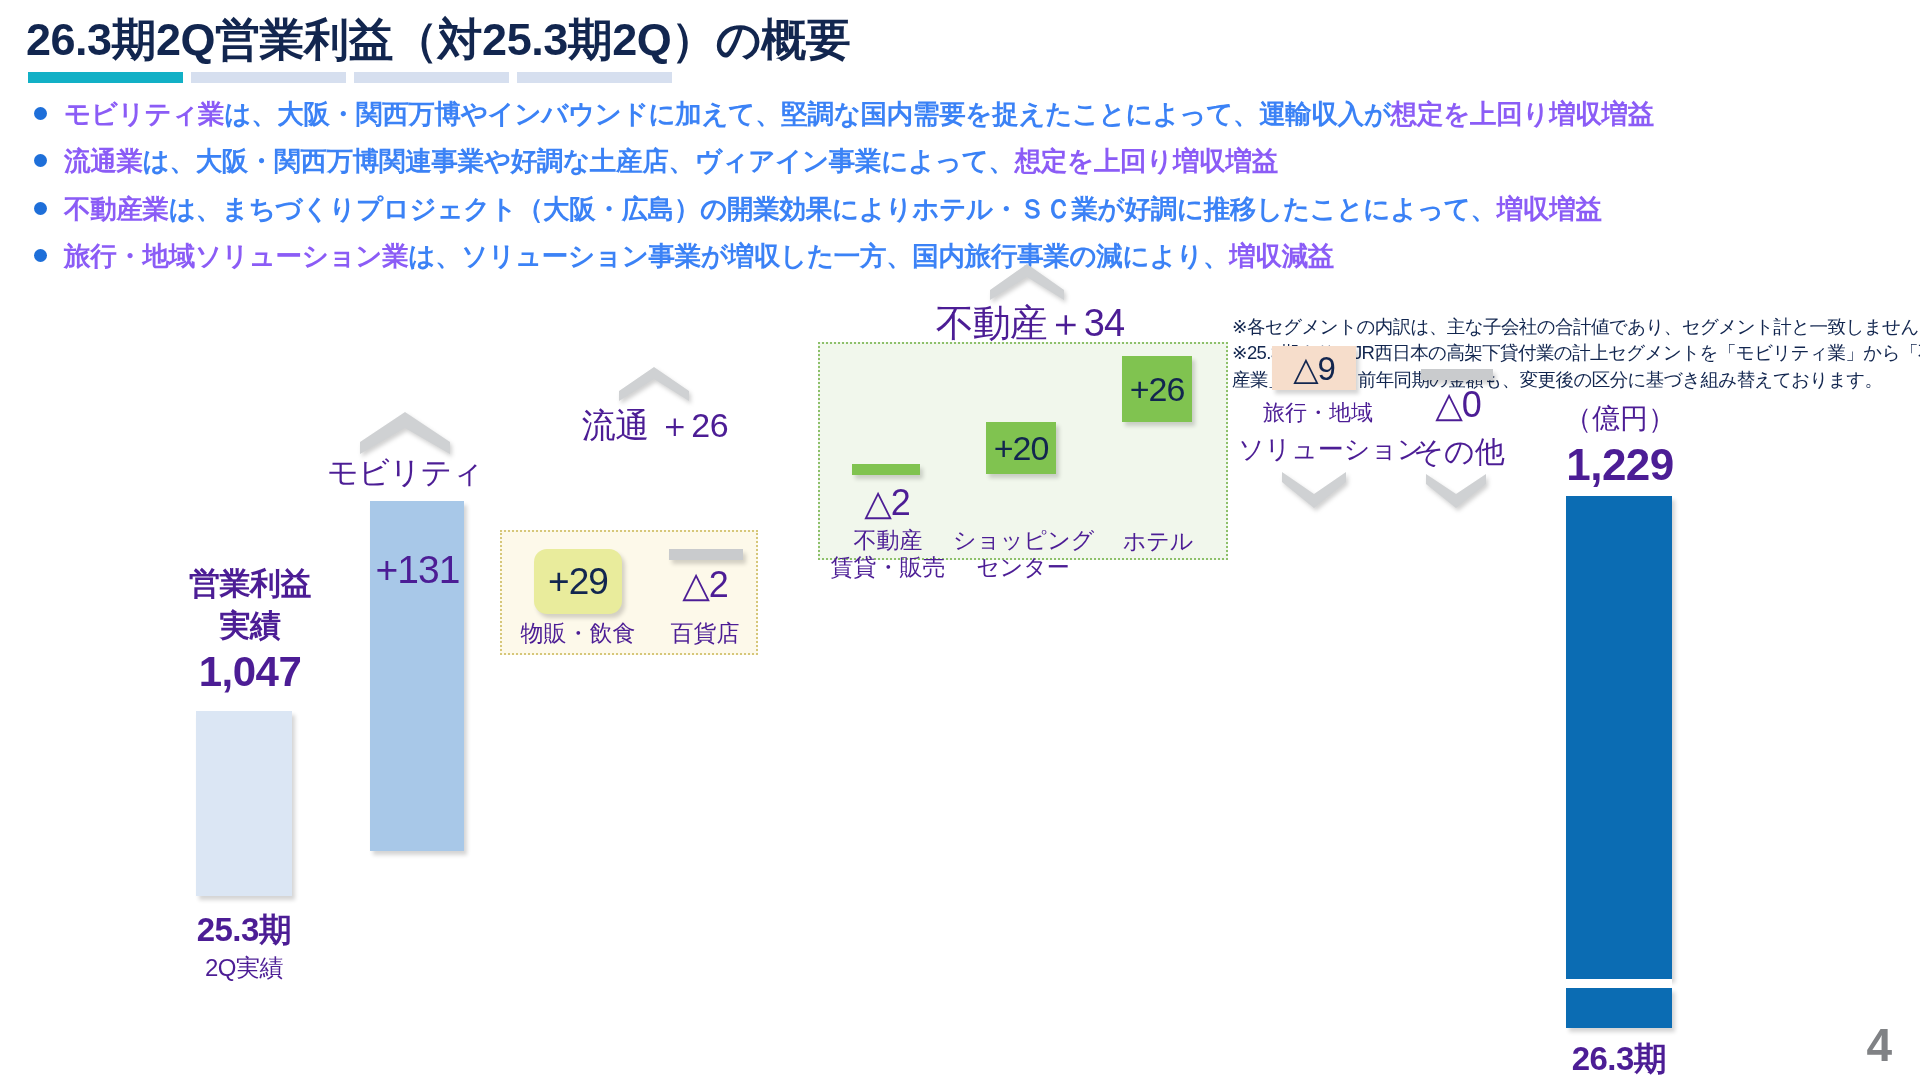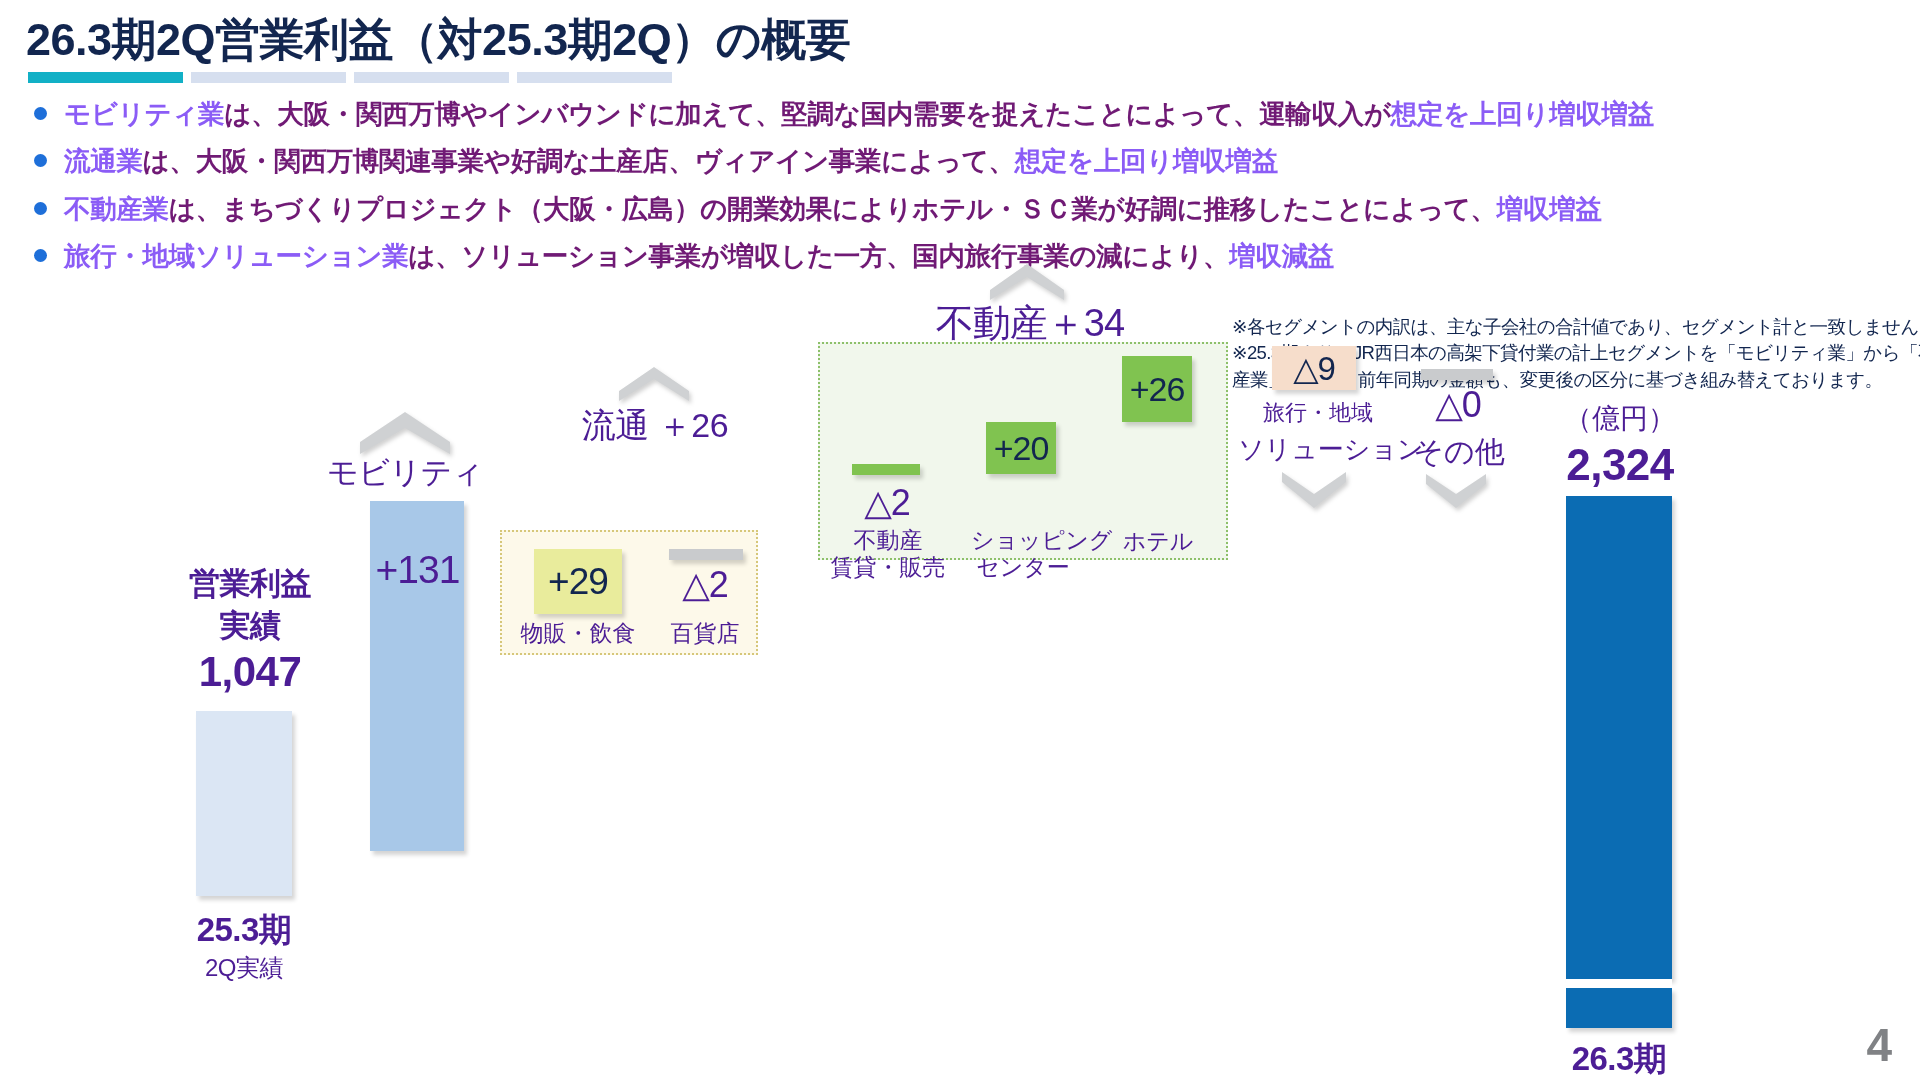--- a/index.html
+++ b/index.html
@@ -30,21 +30,21 @@
   .bullet-row { display: flex; align-items: flex-start; margin-bottom: 9px; }
   .bullet-dot {
     flex: 0 0 auto; width: 13px; height: 13px; border-radius: 50%;
     background: #1e6fd9; margin-top: 12px; margin-right: 17px;
   }
   .bullet-text {
     font-size: 26.5px; color: #12264f; line-height: 1.45;
     letter-spacing: -0.3px; white-space: nowrap; font-weight: 600;
   }
   .bullet-text .hl { color: #8b5cf6; font-weight: bold; }
-  .bullet-text .plain { color: #701a75; font-weight: 600; }
+  .bullet-text .plain { color: #3b82f6; font-weight: 600; }
 
   
   .chart { position: absolute; left: 0; top: 300px; width: 1920px; height: 780px; }
 
   
   .chev {
     position: absolute; width: 0; height: 0;
     filter: drop-shadow(2px 3px 2px rgba(0,0,0,0.18));
   }
   .chev svg { display: block; }
@@ -163,21 +163,21 @@
 
     <div class="chev" style="left:617px; top:65px;">
       <svg width="74" height="38" viewBox="0 0 74 38">
         <path d="M37 2 L72 26 L72 36 L37 14 L2 36 L2 26 Z" fill="#cfd1d3"></path>
       </svg>
     </div>
     <div class="lbl ctr seg-name" style="left:530px; top:103px; width:250px; font-size:34px;">流通 ＋26</div>
 
     <div class="detail-box yellow" style="left:500px; top:230px; width:258px; height:125px;">
 
-      <div class="chip yellow" style="left:32px; top:17px; width:88px; height:65px; position:absolute;">
+      <div class="chip yellow" style="left:32px; top:17px; width:88px; height:65px; position:absolute;border-radius:13px;">
         <span class="chip-text">+29</span>
       </div>
       <div class="lbl ctr" style="left:10px; top:86px; width:132px; font-size:23px;">物販・飲食</div>
 
       <div class="flatbar grey" style="left:167px; top:17px; width:74px; height:11px; position:absolute;"></div>
       <div class="lbl ctr" style="left:150px; top:32px; width:106px; font-size:36px; letter-spacing:-1px;">△2</div>
       <div class="lbl ctr" style="left:150px; top:86px; width:106px; font-size:23px;">百貨店</div>
     </div>
 
     <div class="chev" style="left:988px; top:-38px;">
@@ -191,21 +191,21 @@
     <div class="detail-box green" style="left:818px; top:42px; width:410px; height:218px;">
 
       <div class="flatbar green" style="left:32px; top:120px; width:68px; height:11px; position:absolute;"></div>
       <div class="lbl ctr" style="left:22px; top:138px; width:90px; font-size:36px; letter-spacing:-1px;">△2</div>
       <div class="lbl ctr" style="left:10px; top:182px; width:116px; font-size:23px; line-height:1.25;">不動産</div>
       <div class="lbl ctr" style="left:10px; top:209px; width:116px; font-size:23px; line-height:1.25;">賃貸・販売</div>
 
       <div class="chip green" style="left:166px; top:78px; width:70px; height:52px; position:absolute;">
         <span class="chip-text" style="font-size:34px;">+20</span>
       </div>
-      <div class="lbl ctr" style="left:151px; top:182px; width:110px; font-size:23px; line-height:1.25;">ショッピング</div>
+      <div class="lbl ctr" style="left:133px; top:182px; width:110px; font-size:23px; line-height:1.25;">ショッピング</div>
       <div class="lbl ctr" style="left:148px; top:209px; width:110px; font-size:23px; line-height:1.25;">センター</div>
 
       <div class="chip green" style="left:302px; top:12px; width:70px; height:66px; position:absolute;">
         <span class="chip-text" style="font-size:34px;">+26</span>
       </div>
       <div class="lbl ctr" style="left:288px; top:182px; width:100px; font-size:23px;">ホテル</div>
     </div>
 
     <div class="chip peach" style="left:1272px; top:46px; width:84px; height:44px;">
       <span class="chip-text" style="font-size:33px;">△9</span>
@@ -222,21 +222,21 @@
     <div class="flatbar grey" style="left:1421px; top:69px; width:72px; height:11px;"></div>
     <div class="lbl ctr" style="left:1405px; top:84px; width:106px; font-size:36px; letter-spacing:-1px;">△0</div>
     <div class="lbl ctr" style="left:1398px; top:132px; width:122px; font-size:30px;">その他</div>
 
     <div class="chev" style="left:1424px; top:172px;">
       <svg width="64" height="38" viewBox="0 0 64 38">
         <path d="M32 36 L2 12 L2 2 L32 22 L62 2 L62 12 Z" fill="#cfd1d3"></path>
       </svg>
     </div>
 
-    <div class="lbl ctr big-num" style="left:1500px; top:140px; width:240px; font-size:44px;">2,324</div>
+    <div class="lbl ctr big-num" style="left:1500px; top:140px; width:240px; font-size:44px;">1,229</div>
 
     <div class="bar deep" style="left:1566px; top:196px; width:106px; height:483px;"></div>
     <div style="position:absolute; left:1566px; top:679px; width:106px; height:9px; background:#ffffff;"></div>
     <div class="bar deep" style="left:1566px; top:688px; width:106px; height:40px;"></div>
 
     <div class="lbl ctr bold-lbl" style="left:1519px; top:737px; width:200px; font-size:33px;">26.3期</div>
 
   </div>
 
   <div class="page-no">4</div>

